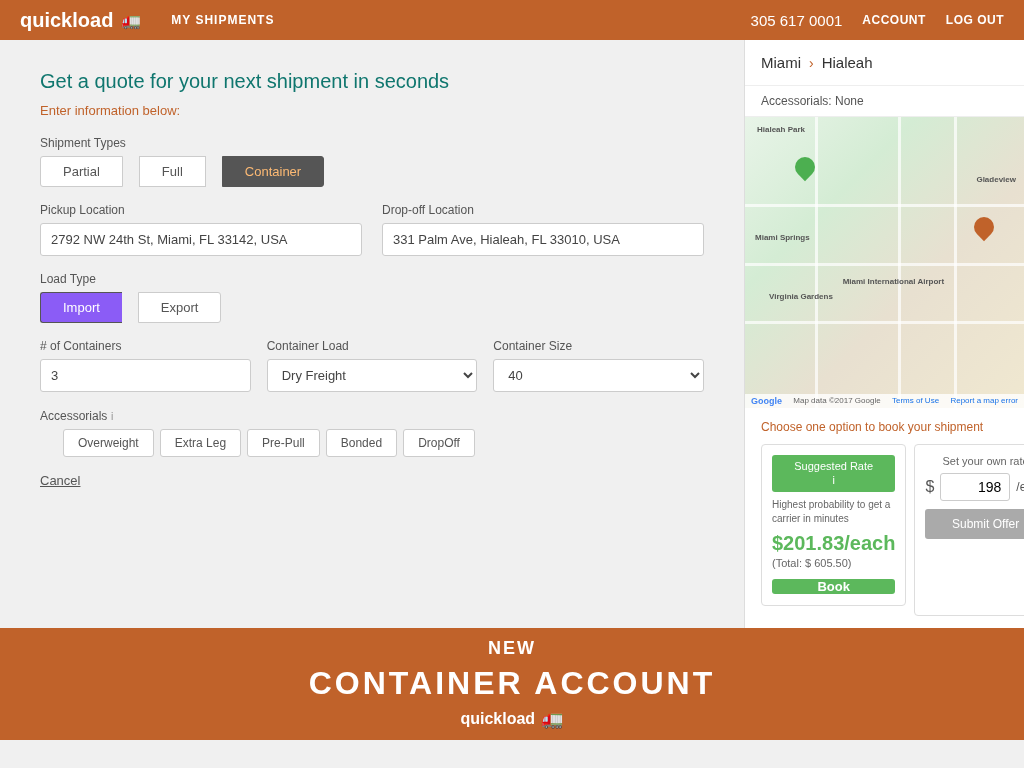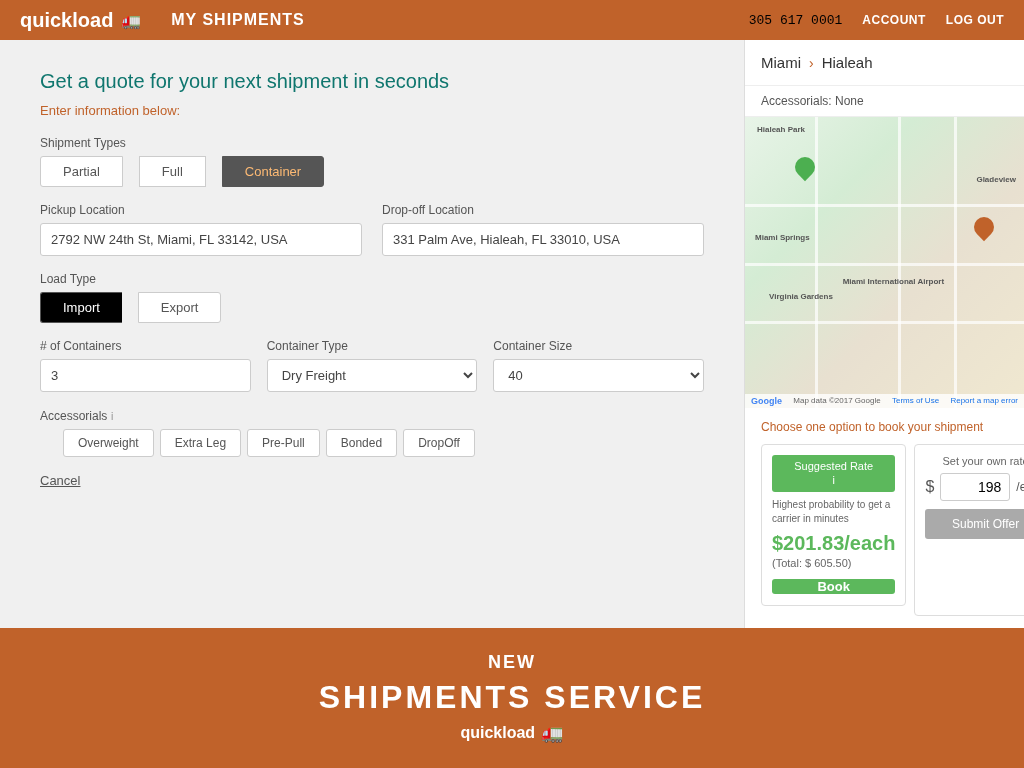--- a/index.html
+++ b/index.html
@@ -11,23 +11,23 @@
       height: 40px;
       display: flex;
       align-items: center;
       padding: 0 20px;
       justify-content: space-between;
     }
     .header-left { display: flex; align-items: center; gap: 30px; }
     .logo { display: flex; align-items: center; gap: 8px; }
     .logo-text { color: white; font-size: 20px; font-weight: bold; }
     .logo-icon { color: white; font-size: 16px; }
-    .nav-link { color: white; font-size: 16px; font-weight: bold; letter-spacing: 1px; text-decoration: none; }
+    .nav-link { color: white; font-size: 12px; font-weight: bold; letter-spacing: 1px; text-decoration: none; }
     .header-right { display: flex; align-items: center; gap: 20px; }
-    .header-right span { color: #000000; font-size: 13px; font-family: Liberation Mono, monospace; }
+    .header-right span { color: #ffffff; font-size: 15px; }
     .header-right a { color: white; font-size: 12px; text-decoration: none; font-weight: bold; letter-spacing: 0.5px; }
 
     
     .main-layout {
       display: flex;
       height: calc(768px - 40px - 140px);
     }
 
     
     .left-panel {
@@ -97,21 +97,21 @@
       padding: 7px 22px;
       border: 1px solid #ccc;
       background: white;
       font-size: 13px;
       cursor: pointer;
       color: #555;
     }
     .btn-load:first-child { border-radius: 3px 0 0 3px; border-right: none; }
     .btn-load:last-child { border-radius: 0 3px 3px 0; }
     .btn-load.active {
-      background: #000000;
+      background: #8b5cf6;
       color: white;
       border-color: #555;
     }
 
     
     .three-col { display: flex; gap: 16px; }
     .three-col .field { flex: 1; }
 
     .select-input {
       width: 100%;
@@ -294,21 +294,21 @@
       border: none;
       border-radius: 3px;
       padding: 8px;
       font-size: 12px;
       cursor: pointer;
     }
 
     
     .footer {
       background: #c0622a;
-      height: 140px;
+      height: 112px;
       display: flex;
       flex-direction: column;
       align-items: center;
       justify-content: center;
       gap: 6px;
     }
     .footer-new { color: white; font-size: 18px; font-weight: bold; letter-spacing: 2px; }
     .footer-service { color: white; font-size: 32px; font-weight: 900; letter-spacing: 3px; }
     .footer-logo { color: white; font-size: 16px; font-weight: bold; display: flex; align-items: center; gap: 6px; }
     .footer-logo-truck { font-size: 18px; }
@@ -368,21 +368,21 @@
       </div>
     </div>
 
     
     <div class="section three-col">
       <div class="field">
         <div class="field-label"># of Containers</div>
         <input class="text-input" type="text" value="3" style="">
       </div>
       <div class="field">
-        <div class="field-label">Container Type</div>
+        <div class="field-label">Container Load</div>
         <select class="select-input">
           <option>Dry Freight</option>
         </select>
       </div>
       <div class="field">
         <div class="field-label">Container Size</div>
         <select class="select-input">
           <option>40</option>
         </select>
       </div>
@@ -463,18 +463,18 @@
           </div>
           <button class="submit-btn">Submit Offer</button>
         </div>
       </div>
     </div>
   </div>
 </div>
 
 <div class="footer">
   <div class="footer-new">NEW</div>
-  <div class="footer-service">SHIPMENTS SERVICE</div>
+  <div class="footer-service">CONTAINER ACCOUNT</div>
   <div class="footer-logo">
     <span>quickload</span>
     <span class="footer-logo-truck">🚛</span>
   </div>
 </div>
 
 </body></html>

